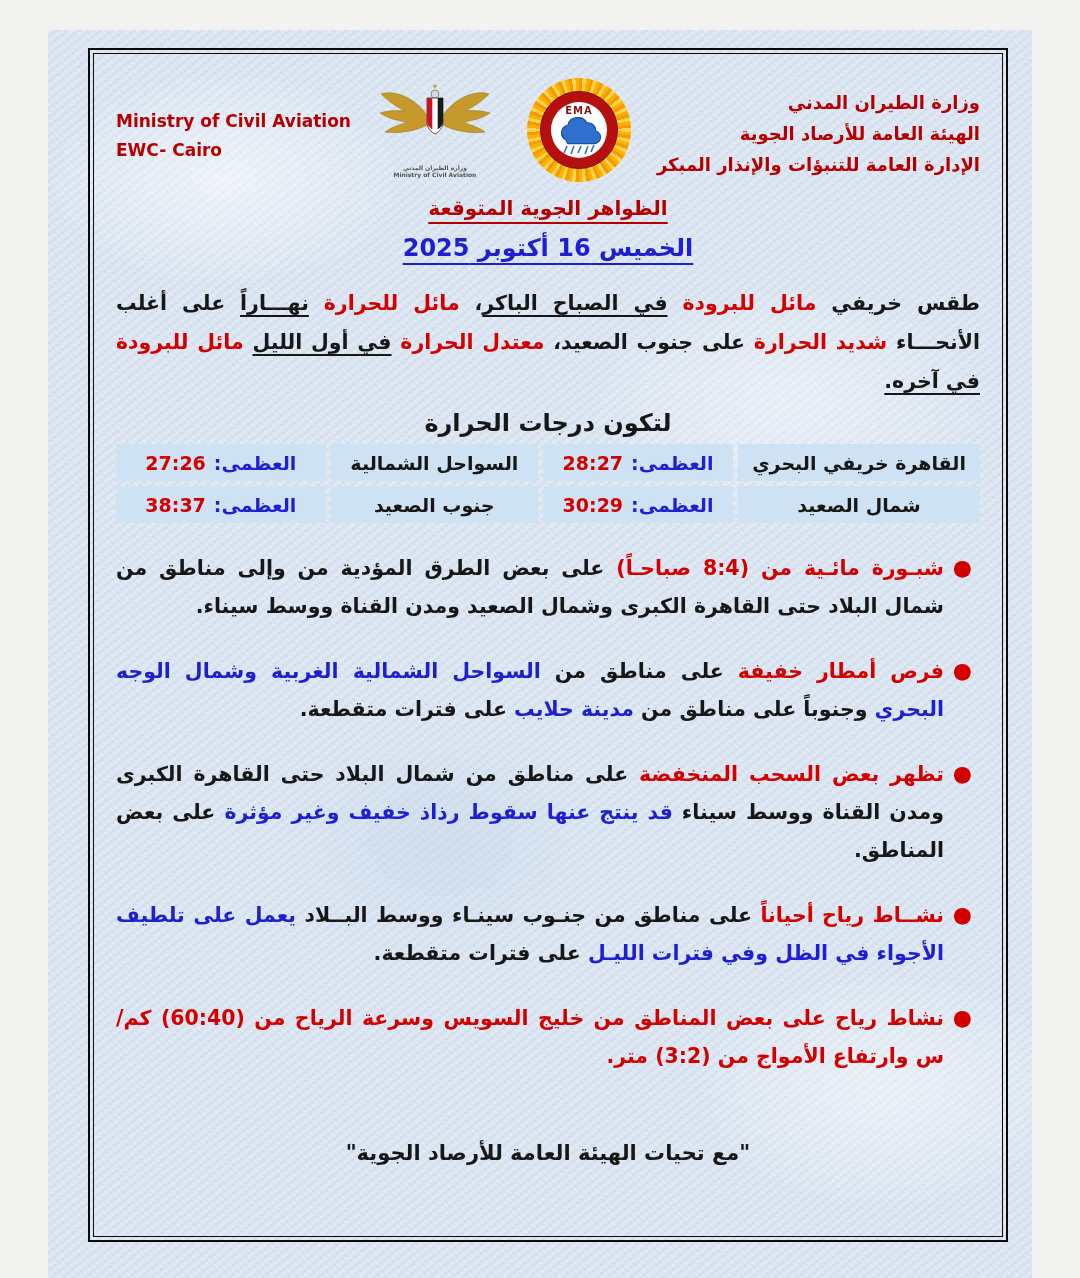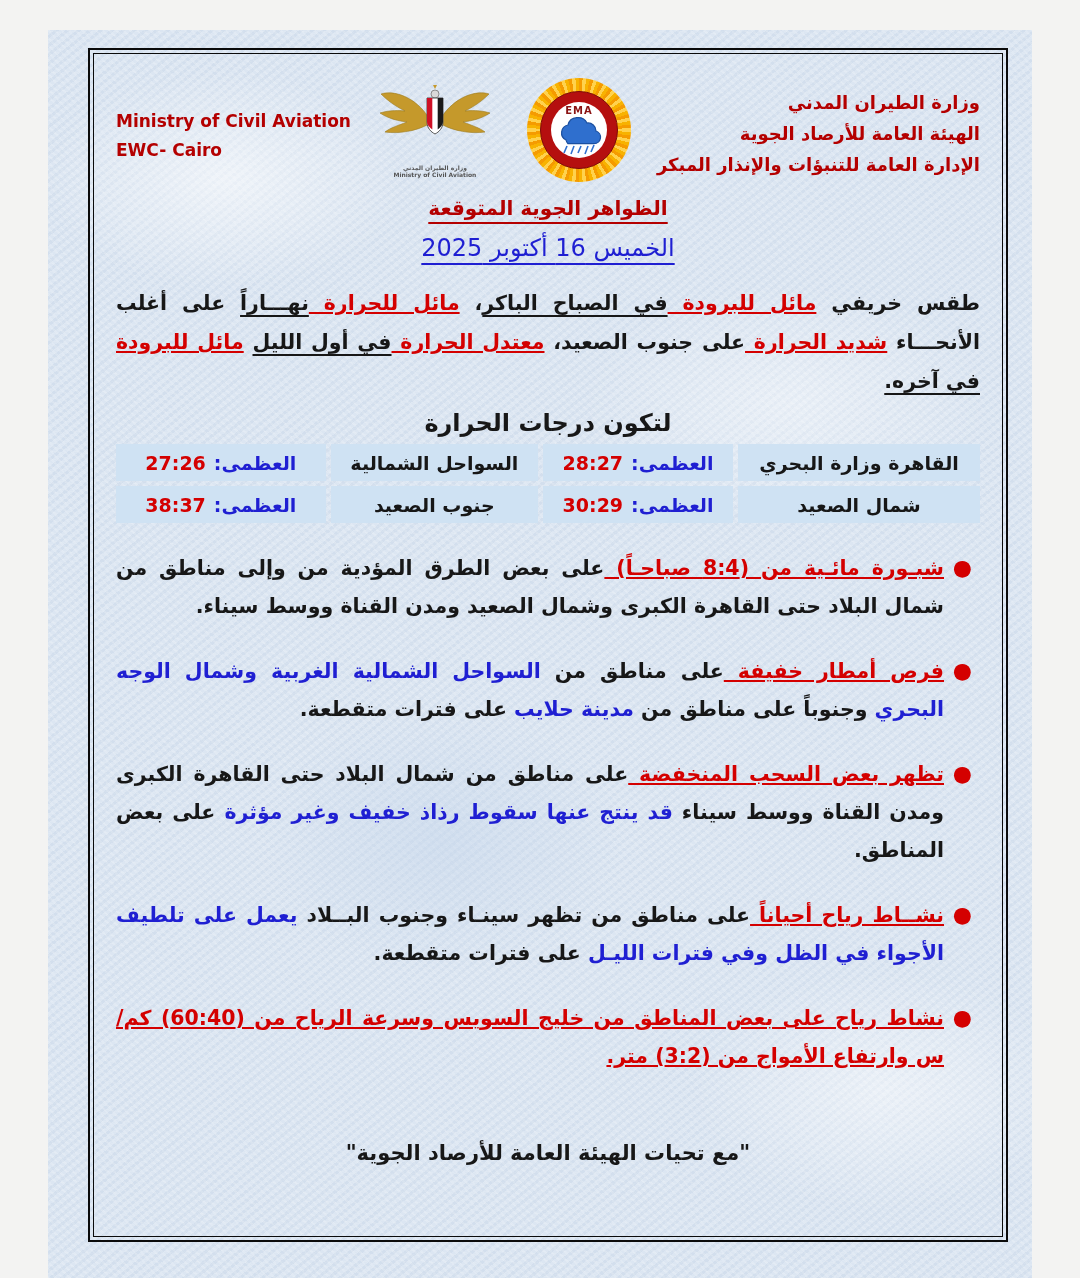--- a/index.html
+++ b/index.html
@@ -51,28 +51,28 @@
     background:repeating-conic-gradient(#f59b00 0deg 4deg, #ffd24d 4deg 8deg, #f8b200 8deg 12deg);}
   .ema-ring{position:absolute;inset:13px;border-radius:50%;background:#b50f0f;border:1px solid #7d0a0a;}
   .ema-ring-dots{position:absolute;inset:16px;border-radius:50%;border:2px dotted rgba(255,255,255,.85);}
   .ema-core{position:absolute;inset:24px;border-radius:50%;background:#ffffff;display:flex;flex-direction:column;align-items:center;justify-content:flex-start;overflow:hidden;}
   .ema-text{color:#8a1313;font-size:10px;font-weight:bold;letter-spacing:1px;margin-top:4px;line-height:10px;}
 
   
   .title-block{text-align:center;margin-top:14px;direction:rtl;}
   .doc-title{display:inline-block;color:var(--dark_red);font-size:20px;font-weight:bold;
     text-decoration:underline;text-underline-offset:7px;text-decoration-thickness:2px;}
-  .doc-date{display:inline-block;color:var(--blue);font-size:24px;font-weight:normal;margin-top:14px;
+  .doc-date{display:inline-block;color:var(--blue);font-size:24px;font-weight:bold;margin-top:14px;
     text-decoration:underline;text-underline-offset:7px;text-decoration-thickness:2px;}
 
   
   .intro{direction:rtl;text-align:justify;font-size:20.5px;font-weight:bold;line-height:39px;
     margin-top:22px;color:var(--ink);}
   .seg-black{color:var(--ink);}
-  .seg-red{color:var(--red);text-decoration:underline;}
+  .seg-red{color:var(--red);}
   .seg-blue{color:var(--blue);}
   .seg-black-u{color:var(--ink);text-decoration:underline;text-underline-offset:5px;}
 
   .table-caption{direction:rtl;text-align:center;font-size:24px;font-weight:bold;color:var(--ink);margin-top:8px;}
 
   
   .temp-table{direction:rtl;margin-top:7px;display:flex;flex-direction:column;gap:5px;}
   .temp-row{display:flex;gap:5px;}
   .temp-cell{background:var(--table_bg);height:37px;display:flex;align-items:center;justify-content:center;
     font-weight:bold;font-size:19px;gap:8px;}
@@ -166,21 +166,21 @@
           <div><span class="doc-date">الخميس 16 أكتوبر 2025</span></div>
         </div>
 
         <p class="intro"><span class="seg-black">طقس خريفي </span><span class="seg-red">مائل للبرودة </span><span class="seg-black-u">في الصباح الباكر</span><span class="seg-black">، </span><span class="seg-red">مائل للحرارة </span><span class="seg-black-u">نهـــاراً</span><span class="seg-black"> على أغلب الأنحـــاء </span><span class="seg-red">شديد الحرارة </span><span class="seg-black">على جنوب الصعيد، </span><span class="seg-red">معتدل الحرارة </span><span class="seg-black-u">في أول الليل</span><span class="seg-black"> </span><span class="seg-red">مائل للبرودة </span><span class="seg-black-u">في آخره.</span></p>
 
         <div class="table-caption">لتكون درجات الحرارة</div>
 
         <div class="temp-table">
           <div class="temp-row">
             <div class="temp-cell c-region1">
-              <span class="t-region">القاهرة وزارة البحري</span>
+              <span class="t-region">القاهرة خريفي البحري</span>
             </div>
             <div class="temp-cell c-val1">
               <span class="t-label">العظمى:</span>
               <span class="t-val">28:27</span>
             </div>
             <div class="temp-cell c-region2">
               <span class="t-region">السواحل الشمالية</span>
             </div>
             <div class="temp-cell c-val2">
               <span class="t-label">العظمى:</span>
@@ -209,21 +209,21 @@
           <li class="bullet">
             <span class="bullet-dot">●</span><span><span class="seg-red">شبـورة مائـية من (8:4 صباحـاً) </span><span class="seg-black">على بعض الطرق المؤدية من وإلى مناطق من شمال البلاد حتى القاهرة الكبرى وشمال الصعيد ومدن القناة ووسط سيناء.</span></span>
           </li>
           <li class="bullet">
             <span class="bullet-dot">●</span><span><span class="seg-red">فرص أمطار خفيفة </span><span class="seg-black">على مناطق من </span><span class="seg-blue">السواحل الشمالية الغربية وشمال الوجه البحري </span><span class="seg-black">وجنوباً على مناطق من </span><span class="seg-blue">مدينة حلايب </span><span class="seg-black">على فترات متقطعة.</span></span>
           </li>
           <li class="bullet">
             <span class="bullet-dot">●</span><span><span class="seg-red">تظهر بعض السحب المنخفضة </span><span class="seg-black">على مناطق من شمال البلاد حتى القاهرة الكبرى ومدن القناة ووسط سيناء </span><span class="seg-blue">قد ينتج عنها سقوط رذاذ خفيف وغير مؤثرة </span><span class="seg-black">على بعض المناطق.</span></span>
           </li>
           <li class="bullet">
-            <span class="bullet-dot">●</span><span><span class="seg-red">نشــاط رياح أحياناً </span><span class="seg-black">على مناطق من تظهر سينـاء وجنوب البــلاد </span><span class="seg-blue">يعمل على تلطيف الأجواء في الظل وفي فترات الليـل </span><span class="seg-black">على فترات متقطعة.</span></span>
+            <span class="bullet-dot">●</span><span><span class="seg-red">نشــاط رياح أحياناً </span><span class="seg-black">على مناطق من جنـوب سينـاء ووسط البــلاد </span><span class="seg-blue">يعمل على تلطيف الأجواء في الظل وفي فترات الليـل </span><span class="seg-black">على فترات متقطعة.</span></span>
           </li>
           <li class="bullet">
             <span class="bullet-dot">●</span><span><span class="seg-red">نشاط رياح على بعض المناطق من خليج السويس وسرعة الرياح من (60:40) كم/س وارتفاع الأمواج من (3:2) متر.</span></span>
           </li>
         </ul>
 
         <div class="closing">"مع تحيات الهيئة العامة للأرصاد الجوية"</div>
 
       </div>
     </div>

